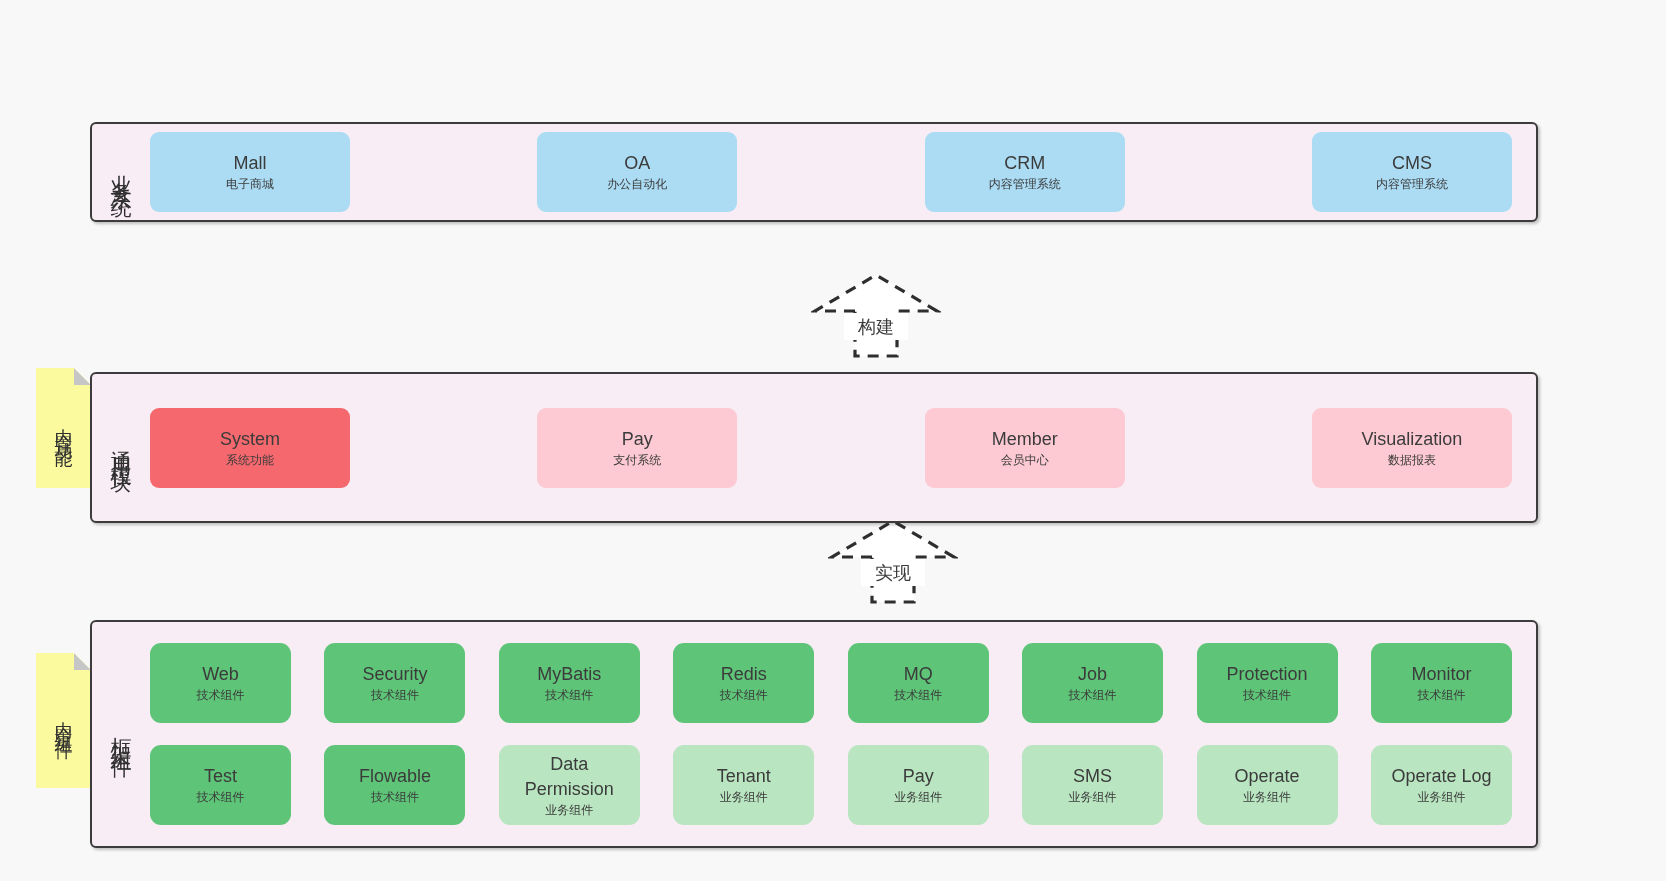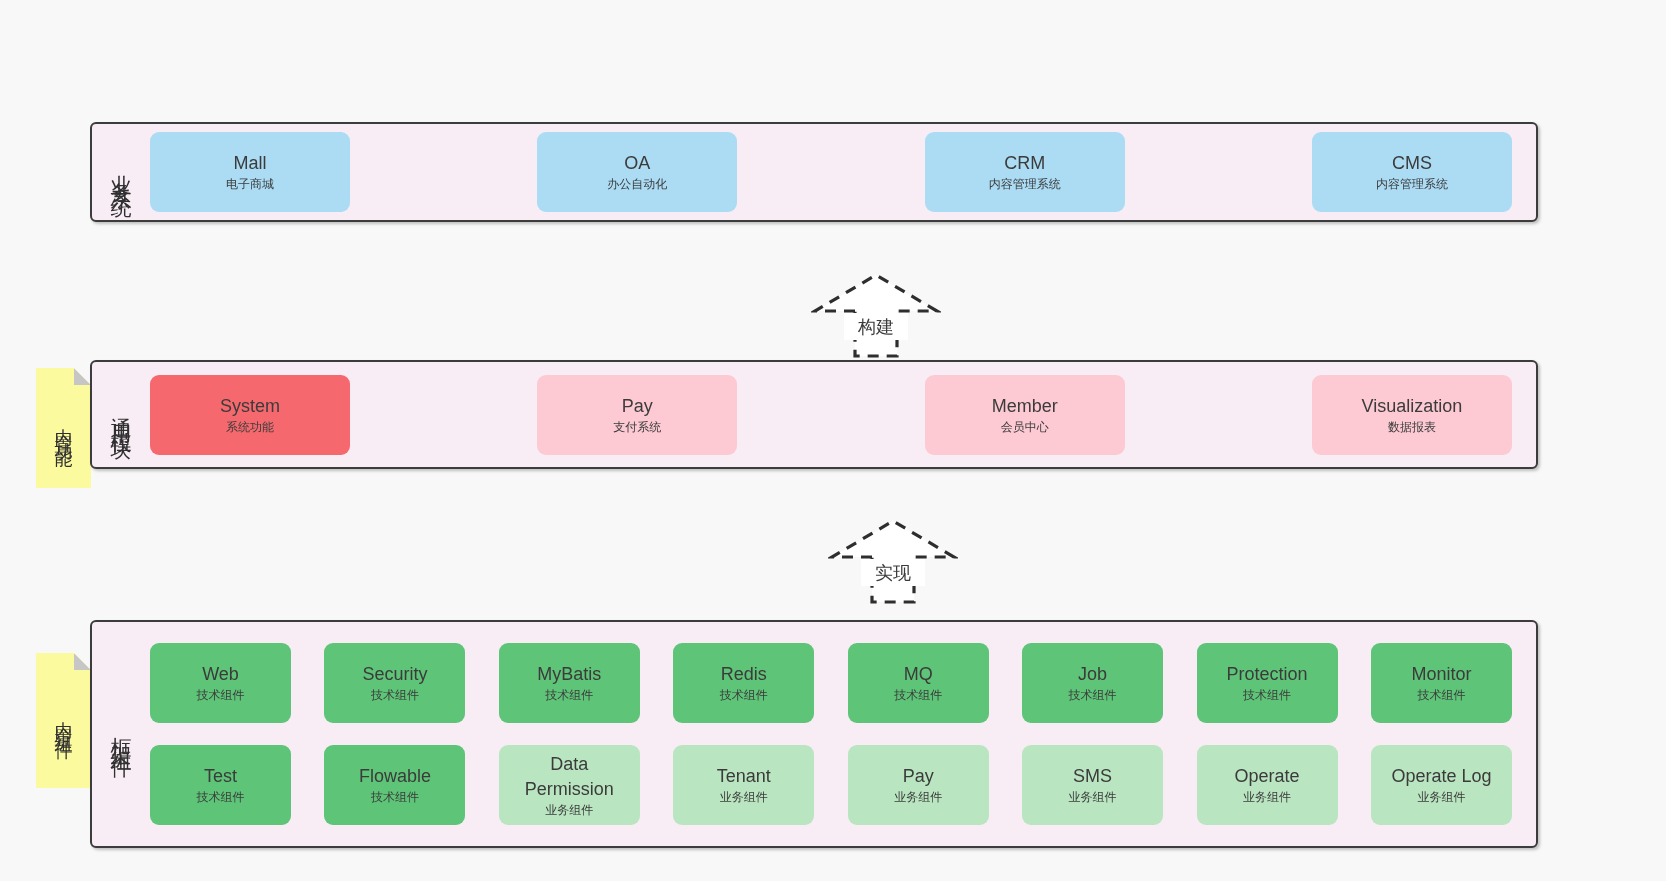--- a/index.html
+++ b/index.html
@@ -11,39 +11,39 @@
     color: var(--text, #3b3b3b);
   }
   .layer {
     position: absolute; left: 90px; width: 1448px; z-index: 2;
     background: var(--section-bg, #f8edf5);
     border: 2px solid var(--section-border, #3c3c3c);
     border-radius: 6px;
     box-shadow: 2px 2px 3px rgba(50,50,50,0.28);
   }
   #layer-0 { top: 122px; height: 100px; }
-  #layer-1 { top: 360px; height: 109px; }
+  #layer-1 { top: 372px; height: 151px; }
   #layer-2 { top: 620px; height: 228px; }
   .layer-label {
     position: absolute; left: 15px; top: 50%; transform: translateY(-50%);
     writing-mode: vertical-rl; text-orientation: upright;
     font-size: 21px; letter-spacing: 7px; color: #303030; white-space: nowrap;
   }
   .boxes {
     position: absolute; left: 58px; right: 24px; top: 0; bottom: 0;
     display: flex; flex-direction: column; justify-content: center; gap: 22px;
   }
   .box-row { display: flex; justify-content: space-between; }
   .box {
     height: 80px; border-radius: 9px; padding: 2px 6px;
     display: flex; flex-direction: column; justify-content: center; align-items: center;
     text-align: center; line-height: 1.38;
   }
   #layer-0 .box, #layer-1 .box { width: 200px; }
-  #layer-2 .box { width: 141px; }
+  #layer-2 .box { width: 141px; border-radius: 11px; }
   .box-title { font-size: 18px; }
   .box-subtitle { font-size: 12px; }
   .box.blue       { background: var(--box-blue, #abdcf4); }
   .box.red        { background: var(--box-red, #f5696e); }
   .box.pink       { background: var(--box-pink, #fdcad3); }
   .box.green      { background: var(--box-green, #5ec578); }
   .box.lightgreen { background: var(--box-lightgreen, #b9e6c1); }
   .sticky {
     position: absolute; left: 36px; width: 55px; z-index: 1;
     background: var(--sticky-yellow, #fbfa9e);

